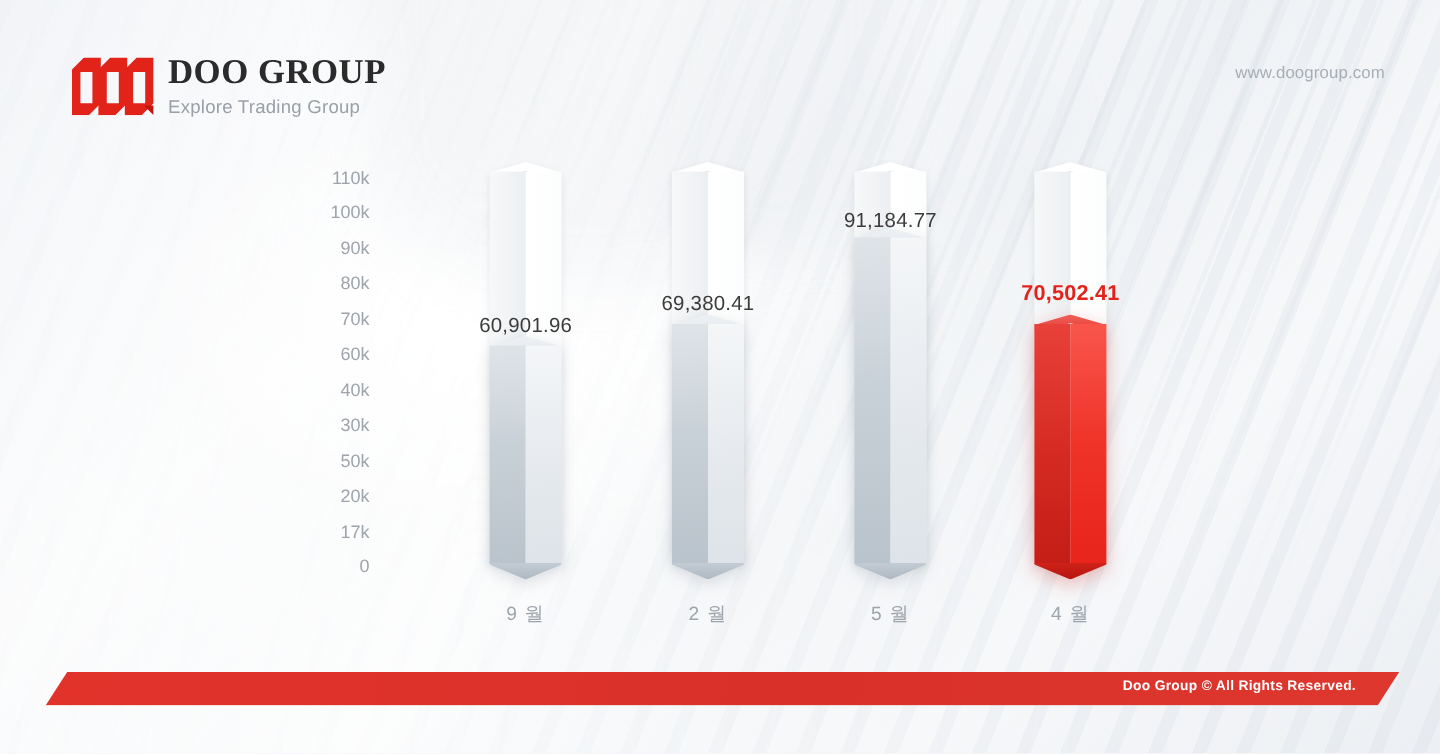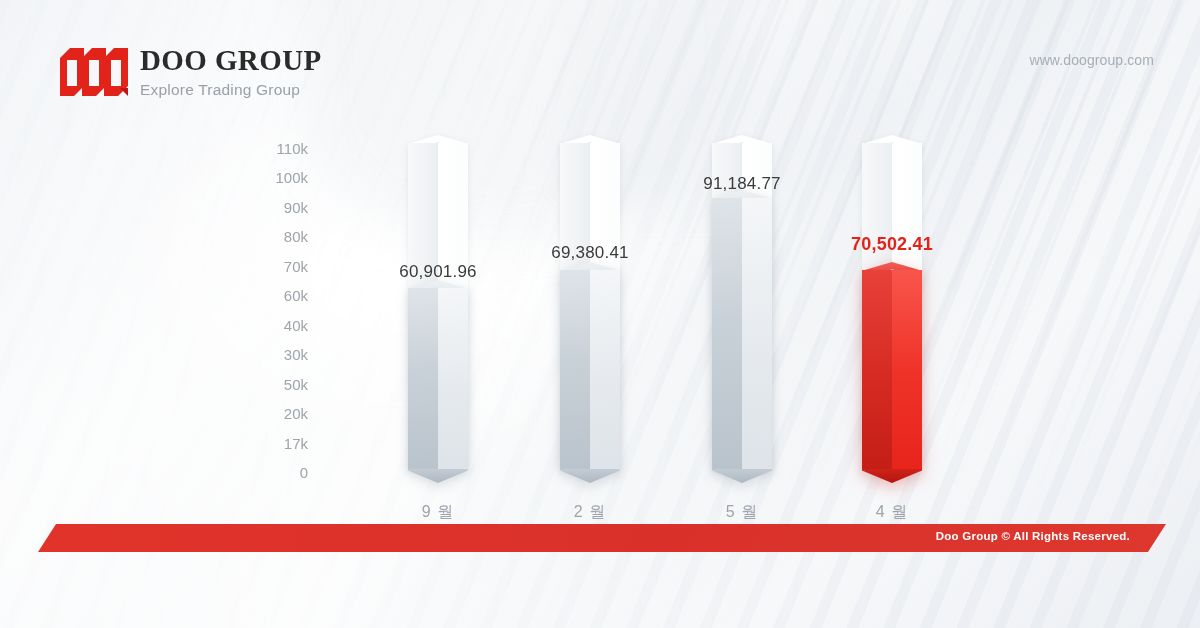--- a/index.html
+++ b/index.html
@@ -131,21 +131,21 @@
     clip-path:polygon(0 55%,50% 0,100% 55%,100% 100%,50% 45%,0 100%);
   }
   .fill-red .foot{
     background:linear-gradient(to bottom,#cf2219,#b5150f);
     clip-path:polygon(0 0,50% 0,100% 0,100% 10%,50% 100%,0 10%);
   }
   .fill-red{filter:drop-shadow(0 5px 8px rgba(200,40,30,.30));}
 
   
   .footer{
-    position:absolute;left:38px;top:524px;width:1128px;height:28px;
+    position:absolute;left:38px;top:560px;width:1128px;height:28px;
     background:linear-gradient(100deg,#e1332a 0%,#d9312a 55%,#dd372e 100%);
     clip-path:polygon(18px 0,100% 0,calc(100% - 18px) 100%,0 100%);
   }
   .footer-text{
     position:absolute;right:36px;top:6px;
     font-size:11.5px;font-weight:bold;color:#ffffff;letter-spacing:.25px;
   }
 </style>
 </head>
 <body>

